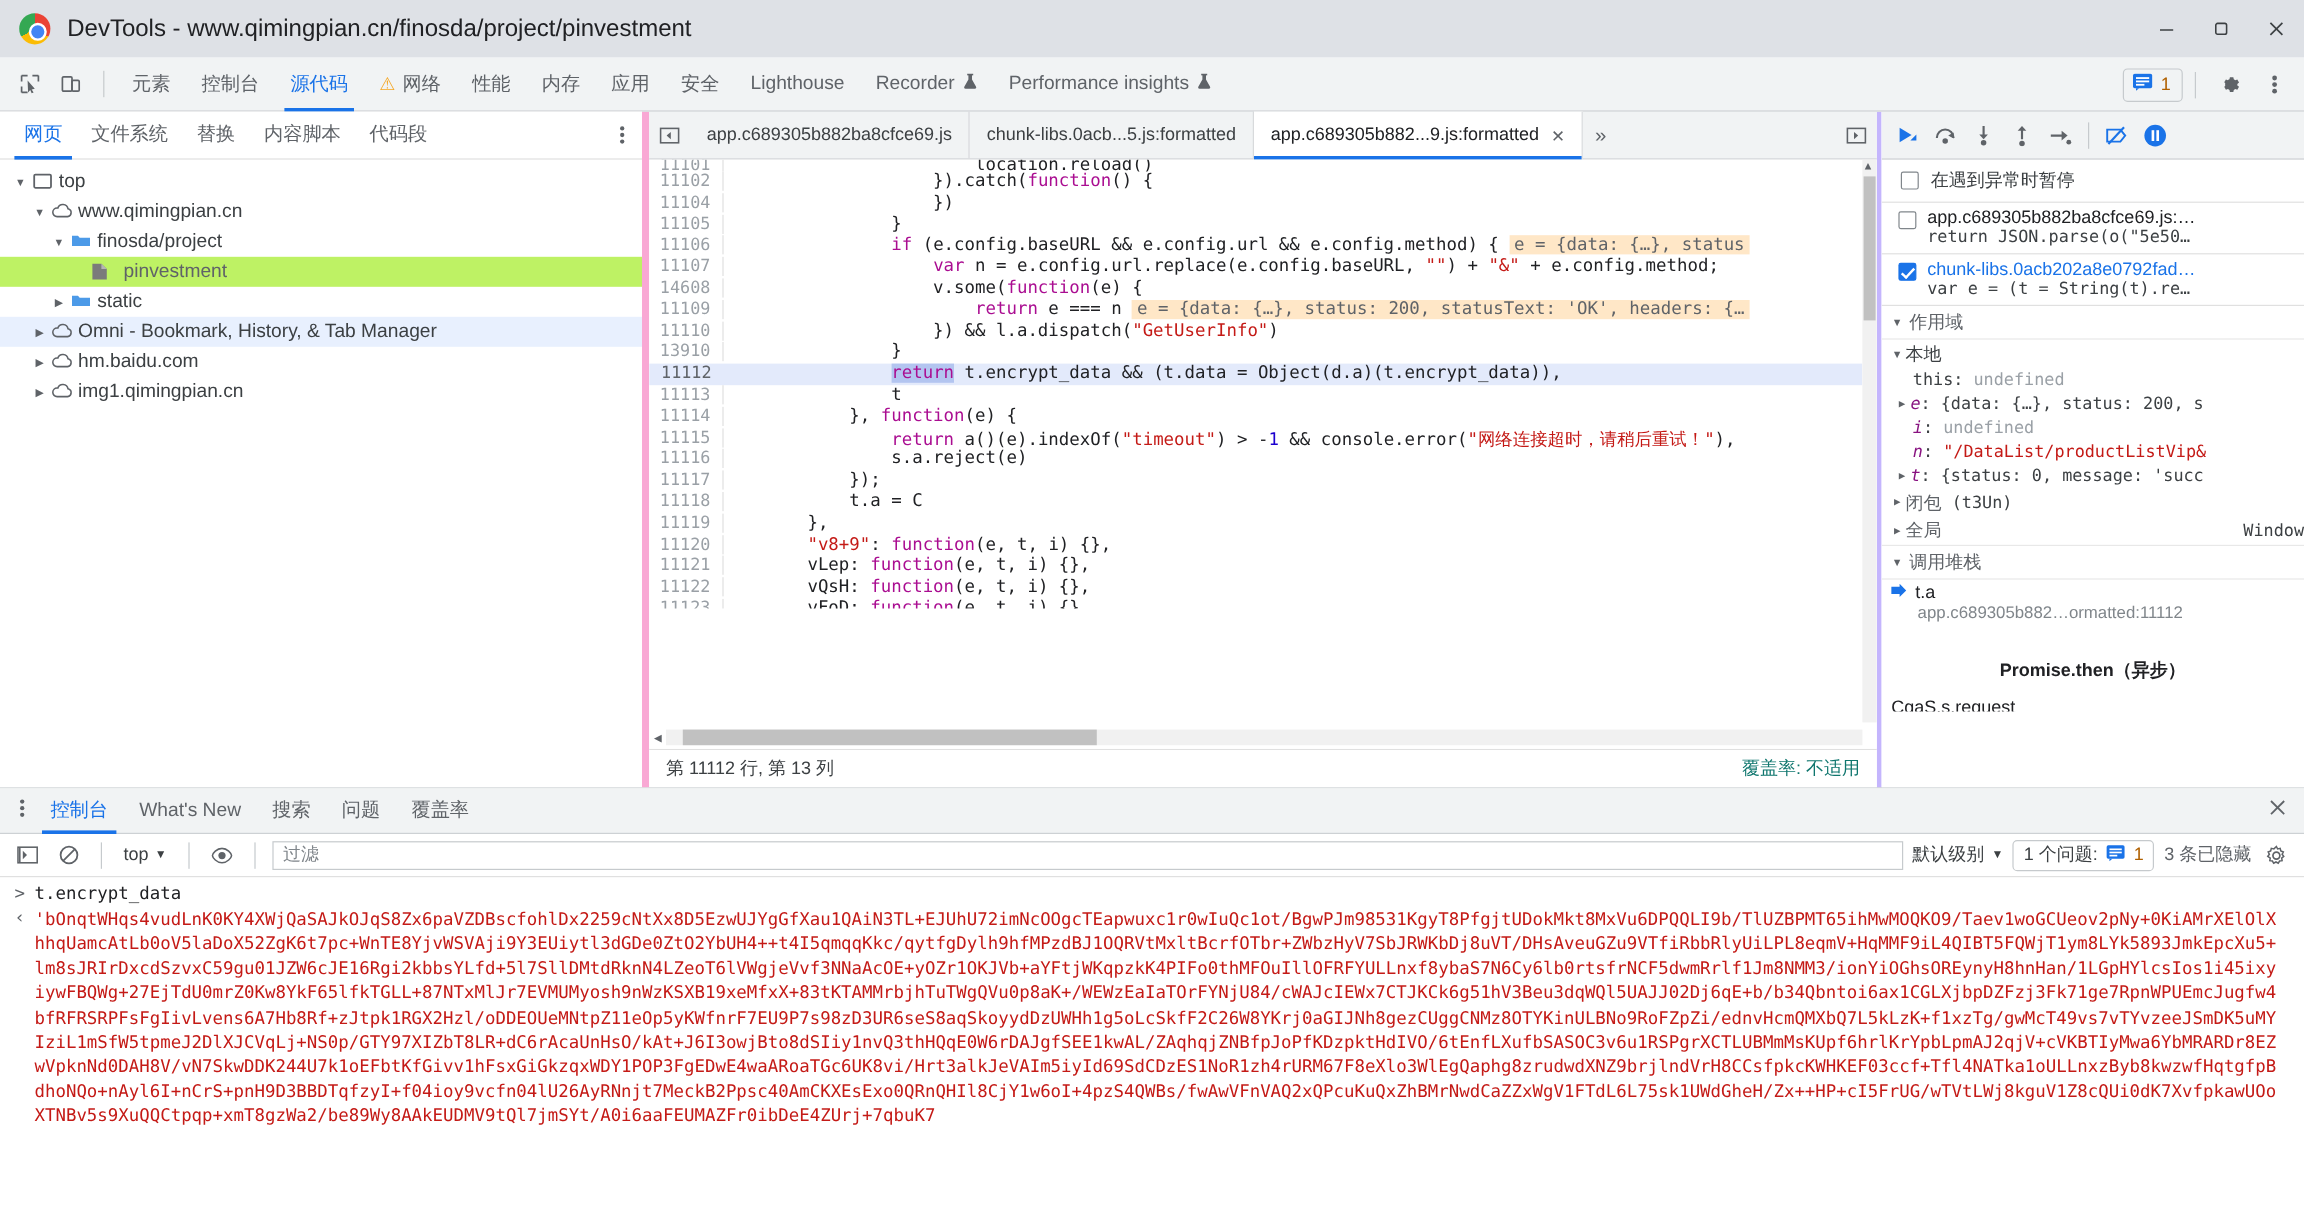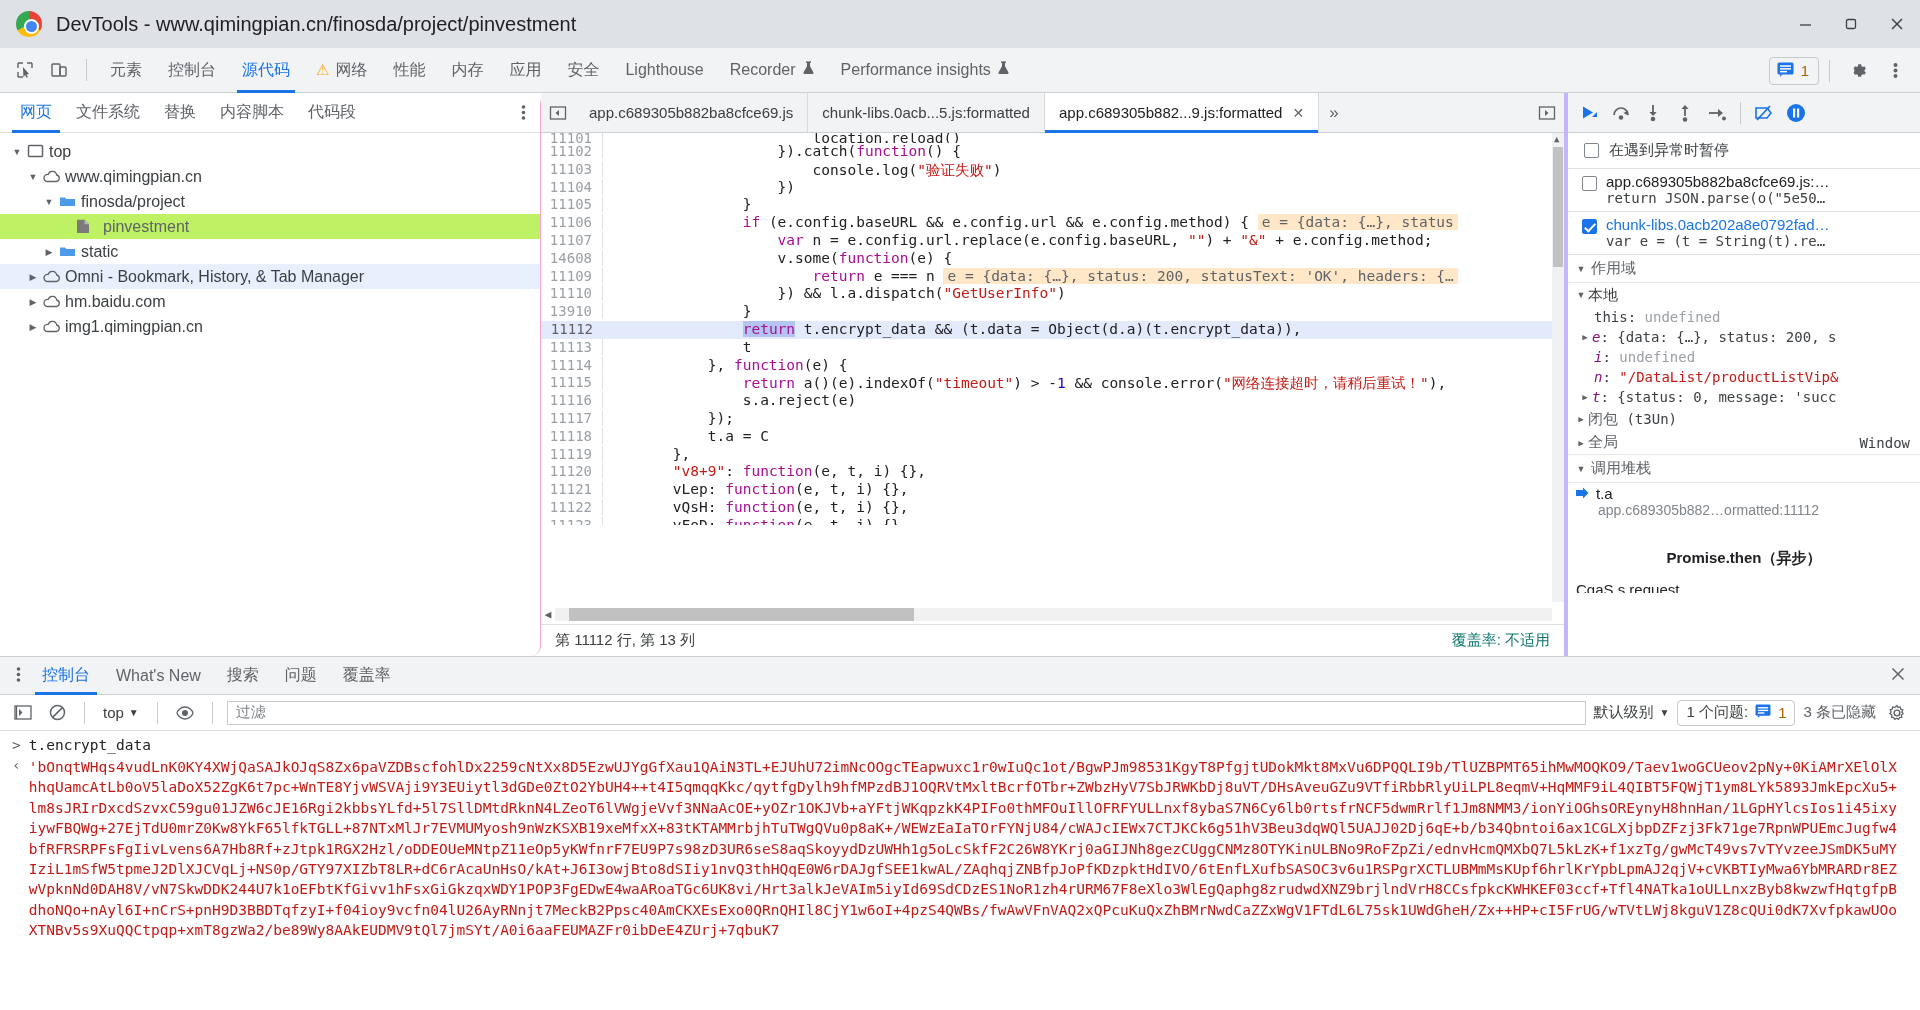--- a/index.html
+++ b/index.html
@@ -48,22 +48,22 @@
   #msgbadge { display:flex;align-items:center;gap:7px;border:1px solid #c6cacd;
               border-radius:4px;padding:2px 9px 2px 7px;height:28px;}
   #msgbadge .cnt { color:#b06000; font-size:15px; }
   .vsep { width:1px;height:22px;background:#c6cacd;margin:0 6px; }
   .warn-tri { color:#f5a623; font-size:15px; }
 
   
   #body-split { display:flex; height:563px; }
 
   
-  #navigator { width:541px; border-right:1px solid #f9a8d4; display:flex; flex-direction:column;
-               background:#fff;border-radius:10px; }
+  #navigator { width:541px; border-right:6px solid #f9a8d4; display:flex; flex-direction:column;
+               background:#fff; }
   #navtabs { height:40px; display:flex; align-items:center; border-bottom:1px solid #e0e0e0;
              position:relative; padding-left:8px; background:#fff;}
   .ntab { padding:0 12px; height:40px; display:flex;align-items:center; color:#5f6368;
           font-size:16px; position:relative; white-space:nowrap;}
   .ntab.sel { color:#1a73e8; }
   .ntab.sel:after { content:""; position:absolute;left:4px;right:4px;bottom:0;height:3px;background:#1a73e8;}
   #navmore { position:absolute; right:14px; top:11px; color:#5f6368; }
   #navtree { flex:1; overflow:hidden; padding-top:6px; font-size:16px; }
   .trow { height:25px; display:flex; align-items:center; gap:5px; padding-right:4px;
           white-space:nowrap; }
@@ -140,21 +140,21 @@
   .srow { height:20px; display:flex; align-items:center; white-space:nowrap; overflow:hidden;
           font-family:"DejaVu Sans Mono","Liberation Mono",monospace; font-size:14px;
           padding-left:8px; }
   .srow .caret { margin-right:2px; }
   .pname { color:#881280; font-style:italic; }
   .pname.plain { color:#3c4043; font-style:normal; }
   .pval-undef { color:#9aa0a6; }
   .pval { color:#3c4043; }
   .pstr { color:#c41a16; }
   .cn-label { font-family:"Liberation Sans",sans-serif; color:#5f6368; font-size:15px; }
-  .win-val { margin-left:auto; padding-right:10px; color:#3c4043; }
+  .win-val { margin-left:auto; color:#3c4043; }
   #callstack .csrow { padding:2px 0 2px 8px; font-family:"Liberation Sans",sans-serif; }
   .cs-fn { font-size:15px; color:#202124; }
   .cs-loc { font-size:14px; color:#80868b; padding-left:22px; }
   .async { display:flex; align-items:center; gap:8px; padding:3px 8px;flex-direction:column; }
   .async .ln { flex:0 0 18px; height:1px; background:#d0d0d0; }
   .async .ln2 { flex:1; height:1px; background:#d0d0d0; }
   .async b { font-size:15px; color:#202124; }
 
   
   #drawer { height:auto; border-top:1px solid #cdd1d4; background:#fff; }
@@ -424,24 +424,20 @@
         <div class="cline" style="height:10px;overflow:hidden;align-items:center">
           <span class="gut gutborder">11101</span>
           <span class="code">                        location.reload()</span>
         </div>
 
         <div class="cline">
           <span class="gut gutborder">11102</span>
           <span class="code">                    }).catch(<span class="kw2">function</span>() {</span>
         </div>
         <div class="cline">
-          <span class="gut gutborder">11103</span>
-          <span class="code">                        console.log(<span class="str">"验证失败"</span>)</span>
-        </div>
-        <div class="cline">
           <span class="gut gutborder">11104</span>
           <span class="code">                    })</span>
         </div>
         <div class="cline">
           <span class="gut gutborder">11105</span>
           <span class="code">                }</span>
         </div>
         <div class="cline">
           <span class="gut gutborder">11106</span>
           <span class="code">                <span class="kw2">if</span> (e.config.baseURL &amp;&amp; e.config.url &amp;&amp; e.config.method) { <span class="hint">e = {data: {…}, status</span></span>

